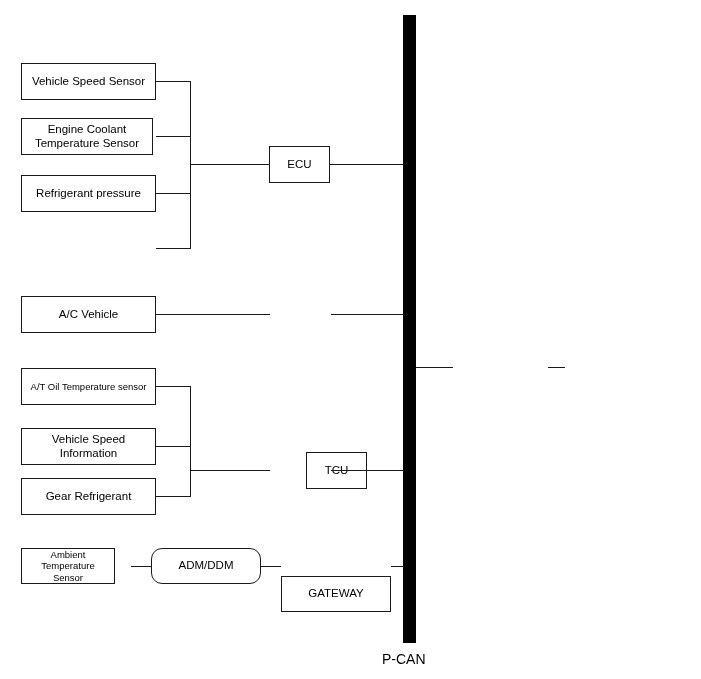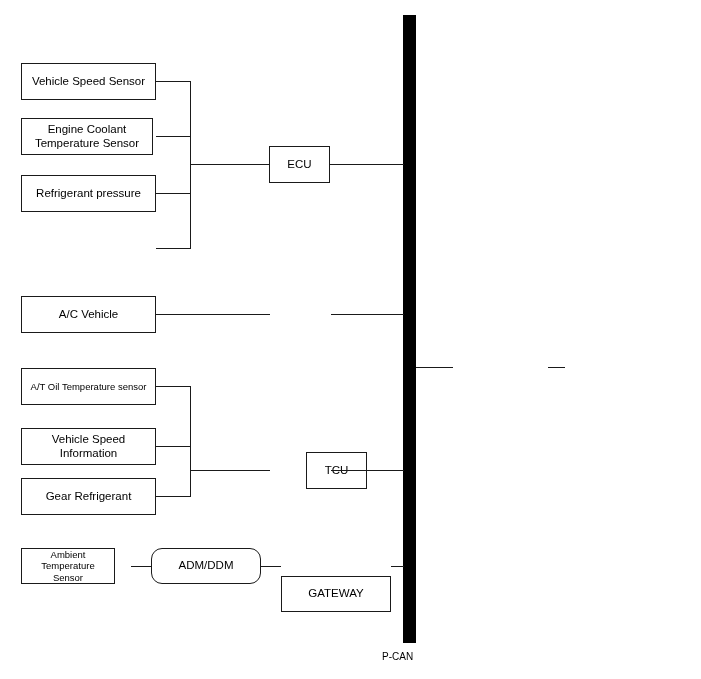--- a/index.html
+++ b/index.html
@@ -33,21 +33,21 @@
     background:#1a1a1a;
   }
   .wire.h{height:1px;}
   .wire.v{width:1px;}
   .bus{
     position:absolute;
     background:#000000;
   }
   .buslabel{
     position:absolute;
-    font-size:10px;
+    font-size:14px;
     color:#000000;
     white-space:nowrap;
   }
 </style>
 </head>
 <body>
 
 <div id="canvas">
 
   <div class="bus" style="left:403px;top:15px;width:13px;height:628px;"></div>

